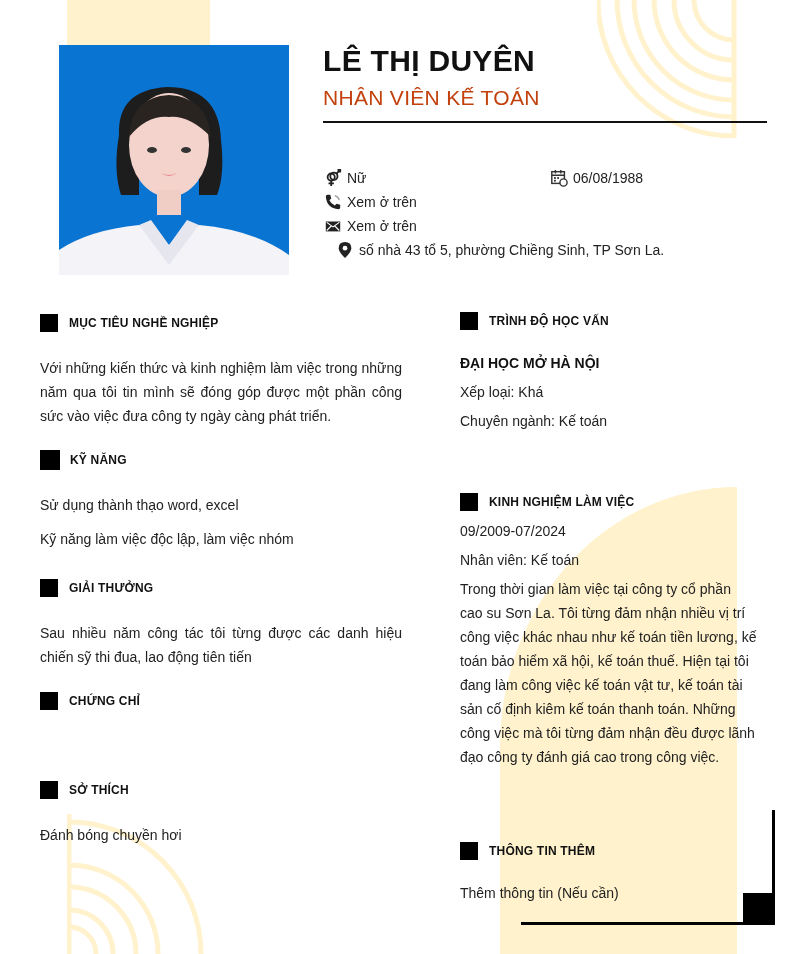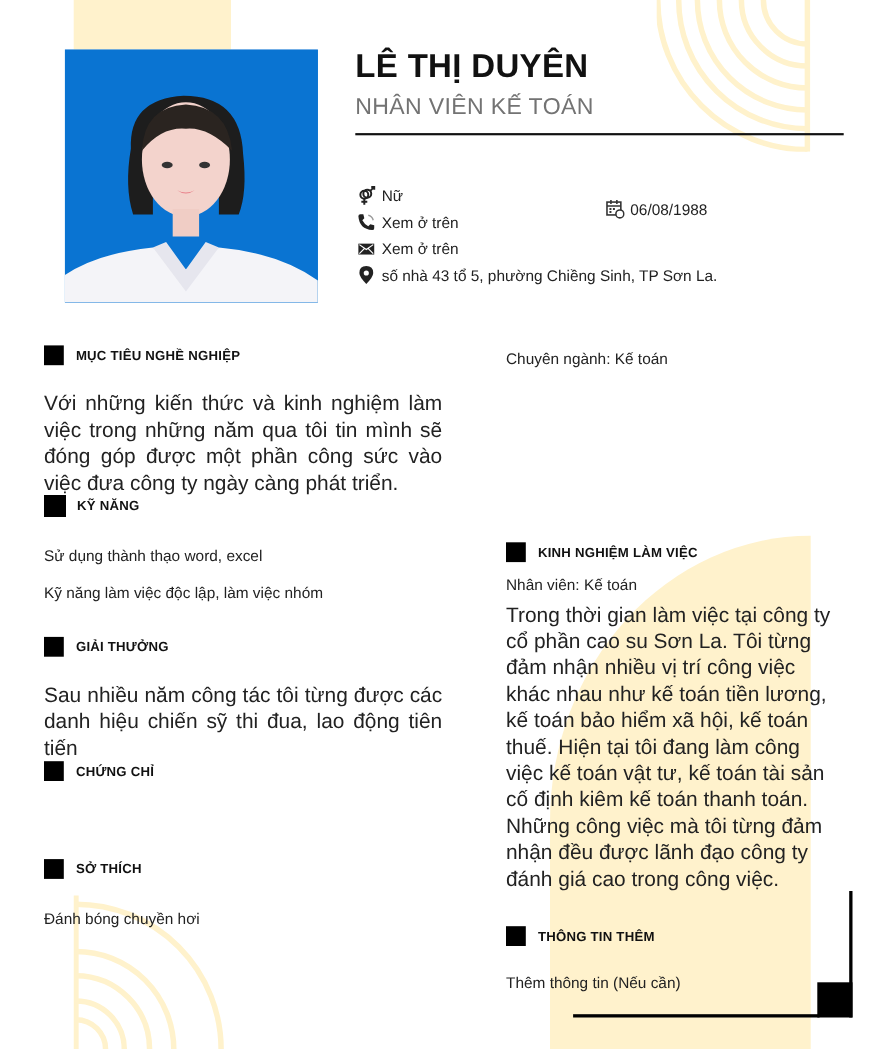--- a/index.html
+++ b/index.html
@@ -19,33 +19,33 @@
     .corner-hline { left: 521px; top: 922px; width: 224px; height: 3px; background: #000; }
 
     .photo {
       position: absolute; left: 59px; top: 45px; width: 230px; height: 230px;
       background: #0a74d2; overflow: hidden;
     }
     .photo svg { width: 100%; height: 100%; display: block; }
 
     .header { position: absolute; left: 323px; top: 40px; width: 444px; }
     .name { font-size: 30px; font-weight: bold; color: #111; letter-spacing: 0.3px; line-height: 42px; }
-    .job-title { font-size: 21px; color: #737373; margin-top: 2px; line-height: 28px; letter-spacing: 0.3px; }
+    .job-title { font-size: 21px; color: #c2410c; margin-top: 2px; line-height: 28px; letter-spacing: 0.3px; }
     .header-rule { margin-top: 9px; height: 2px; background: #111; width: 444px; }
 
     .contacts { position: absolute; left: 323px; top: 166px; width: 460px; font-size: 14px; color: #222; }
     .contact-row { position: absolute; display: flex; align-items: center; height: 22px; white-space: nowrap; }
     .contact-row .ic { width: 20px; height: 20px; margin-right: 4px; display: inline-flex; align-items: center; justify-content: center; }
     .contact-row svg { width: 18px; height: 18px; }
 
     .section { position: absolute; }
     .sec-head { display: flex; align-items: center; height: 24px; }
     .sec-square { width: 18px; height: 18px; background: #000; margin-right: 11px; flex-shrink: 0; }
     .sec-title { font-size: 12px; font-weight: bold; color: #111; letter-spacing: 0.2px; white-space: nowrap; }
-    .para { font-size: 19px; color: #222; line-height: 24px; text-align: justify; }
+    .para { font-size: 14px; color: #222; line-height: 24px; text-align: justify; }
     .line { font-size: 14px; color: #222; line-height: 24px; white-space: nowrap; }
     .line.bold { font-weight: bold; color: #111; }
   </style>
 </head>
 <body>
 
 <div class="deco deco-top-rect"></div>
 <svg class="deco deco-top-arcs" viewBox="0 0 140 138">
   <g fill="none" stroke="#fff2cc" stroke-width="5">
     <path d="M137 0 V138"></path>
@@ -99,21 +99,21 @@
       <svg viewBox="0 0 20 20">
           <g fill="none" stroke="#222" stroke-width="2">
             <circle cx="8" cy="9" r="4"></circle>
             <circle cx="11" cy="8" r="4"></circle>
             <path d="M8 13v6M5 16h6M14 5l4-4M15 1h3v3"></path>
           </g>
         </svg>
     </span>
     <span>Nữ</span>
   </div>
-  <div class="contact-row" style="left:226px;top:13px;">
+  <div class="contact-row" style="left:226px;top:1px;">
     <span class="ic">
       <svg viewBox="0 0 20 20">
           <g fill="none" stroke="#333" stroke-width="1.6">
             <rect x="2" y="3" width="14" height="13"></rect>
             <path d="M2 7h14M6 1v4M12 1v4"></path>
           </g>
           <circle cx="15" cy="15" r="4" fill="#fff" stroke="#333" stroke-width="1.6"></circle>
           <g fill="#333">
             <rect x="4.5" y="9" width="2" height="2"></rect>
             <rect x="8" y="9" width="2" height="2"></rect>
@@ -134,21 +134,21 @@
   </div>
   <div class="contact-row" style="left:0;top:49px;">
     <span class="ic">
       <svg viewBox="0 0 20 20">
           <rect x="2" y="5" width="16" height="11" fill="#222"></rect>
           <path d="M3 6 L10 11 L17 6 M3 15 L8 10 M17 15 L12 10" fill="none" stroke="#fff" stroke-width="1.2"></path>
         </svg>
     </span>
     <span>Xem ở trên</span>
   </div>
-  <div class="contact-row" style="left:0;top:73px;">
+  <div class="contact-row" style="left:12px;top:73px;">
     <span class="ic">
       <svg viewBox="0 0 20 20">
           <path d="M10 1 Q3 1 3 8 Q3 12 10 19 Q17 12 17 8 Q17 1 10 1Z" fill="#222"></path>
           <circle cx="10" cy="8" r="2.6" fill="#fff"></circle>
         </svg>
     </span>
     <span>số nhà 43 tổ 5, phường Chiềng Sinh, TP Sơn La.</span>
   </div>
 </div>
 
@@ -186,28 +186,35 @@
 
 <div class="section" style="left:40px;top:778px;width:362px;">
   <div class="sec-head">
       <span class="sec-square"></span>
       <span class="sec-title">SỞ THÍCH</span>
     </div>
   <div class="line" style="margin-top:21px;">Đánh bóng chuyền hơi</div>
 </div>
 
 <div class="section" style="left:460px;top:309px;width:300px;">
+  <div class="sec-head">
+      <span class="sec-square"></span>
+      <span class="sec-title">TRÌNH ĐỘ HỌC VẤN</span>
+    </div>
+  <div class="line bold" style="margin-top:18px;">ĐẠI HỌC MỞ HÀ NỘI</div>
+  <div class="line" style="margin-top:5px;">Xếp loại: Khá</div>
   <div class="line" style="margin-top:5px;">Chuyên ngành: Kế toán</div>
 </div>
 
 <div class="section" style="left:460px;top:490px;width:297px;">
   <div class="sec-head">
       <span class="sec-square"></span>
       <span class="sec-title">KINH NGHIỆM LÀM VIỆC</span>
     </div>
+  <div class="line" style="margin-top:5px;">09/2009-07/2024</div>
   <div class="line" style="margin-top:5px;">Nhân viên: Kế toán</div>
   <div class="para" style="margin-top:5px;text-align:left;">Trong thời gian làm việc tại công ty cổ phần cao su Sơn La. Tôi từng đảm nhận nhiều vị trí công việc khác nhau như kế toán tiền lương, kế toán bảo hiểm xã hội, kế toán thuế. Hiện tại tôi đang làm công việc kế toán vật tư, kế toán tài sản cố định kiêm kế toán thanh toán. Những công việc mà tôi từng đảm nhận đều được lãnh đạo công ty đánh giá cao trong công việc.</div>
 </div>
 
 <div class="section" style="left:460px;top:839px;width:300px;">
   <div class="sec-head">
       <span class="sec-square"></span>
       <span class="sec-title">THÔNG TIN THÊM</span>
     </div>
   <div class="line" style="margin-top:18px;">Thêm thông tin (Nếu cần)</div>

